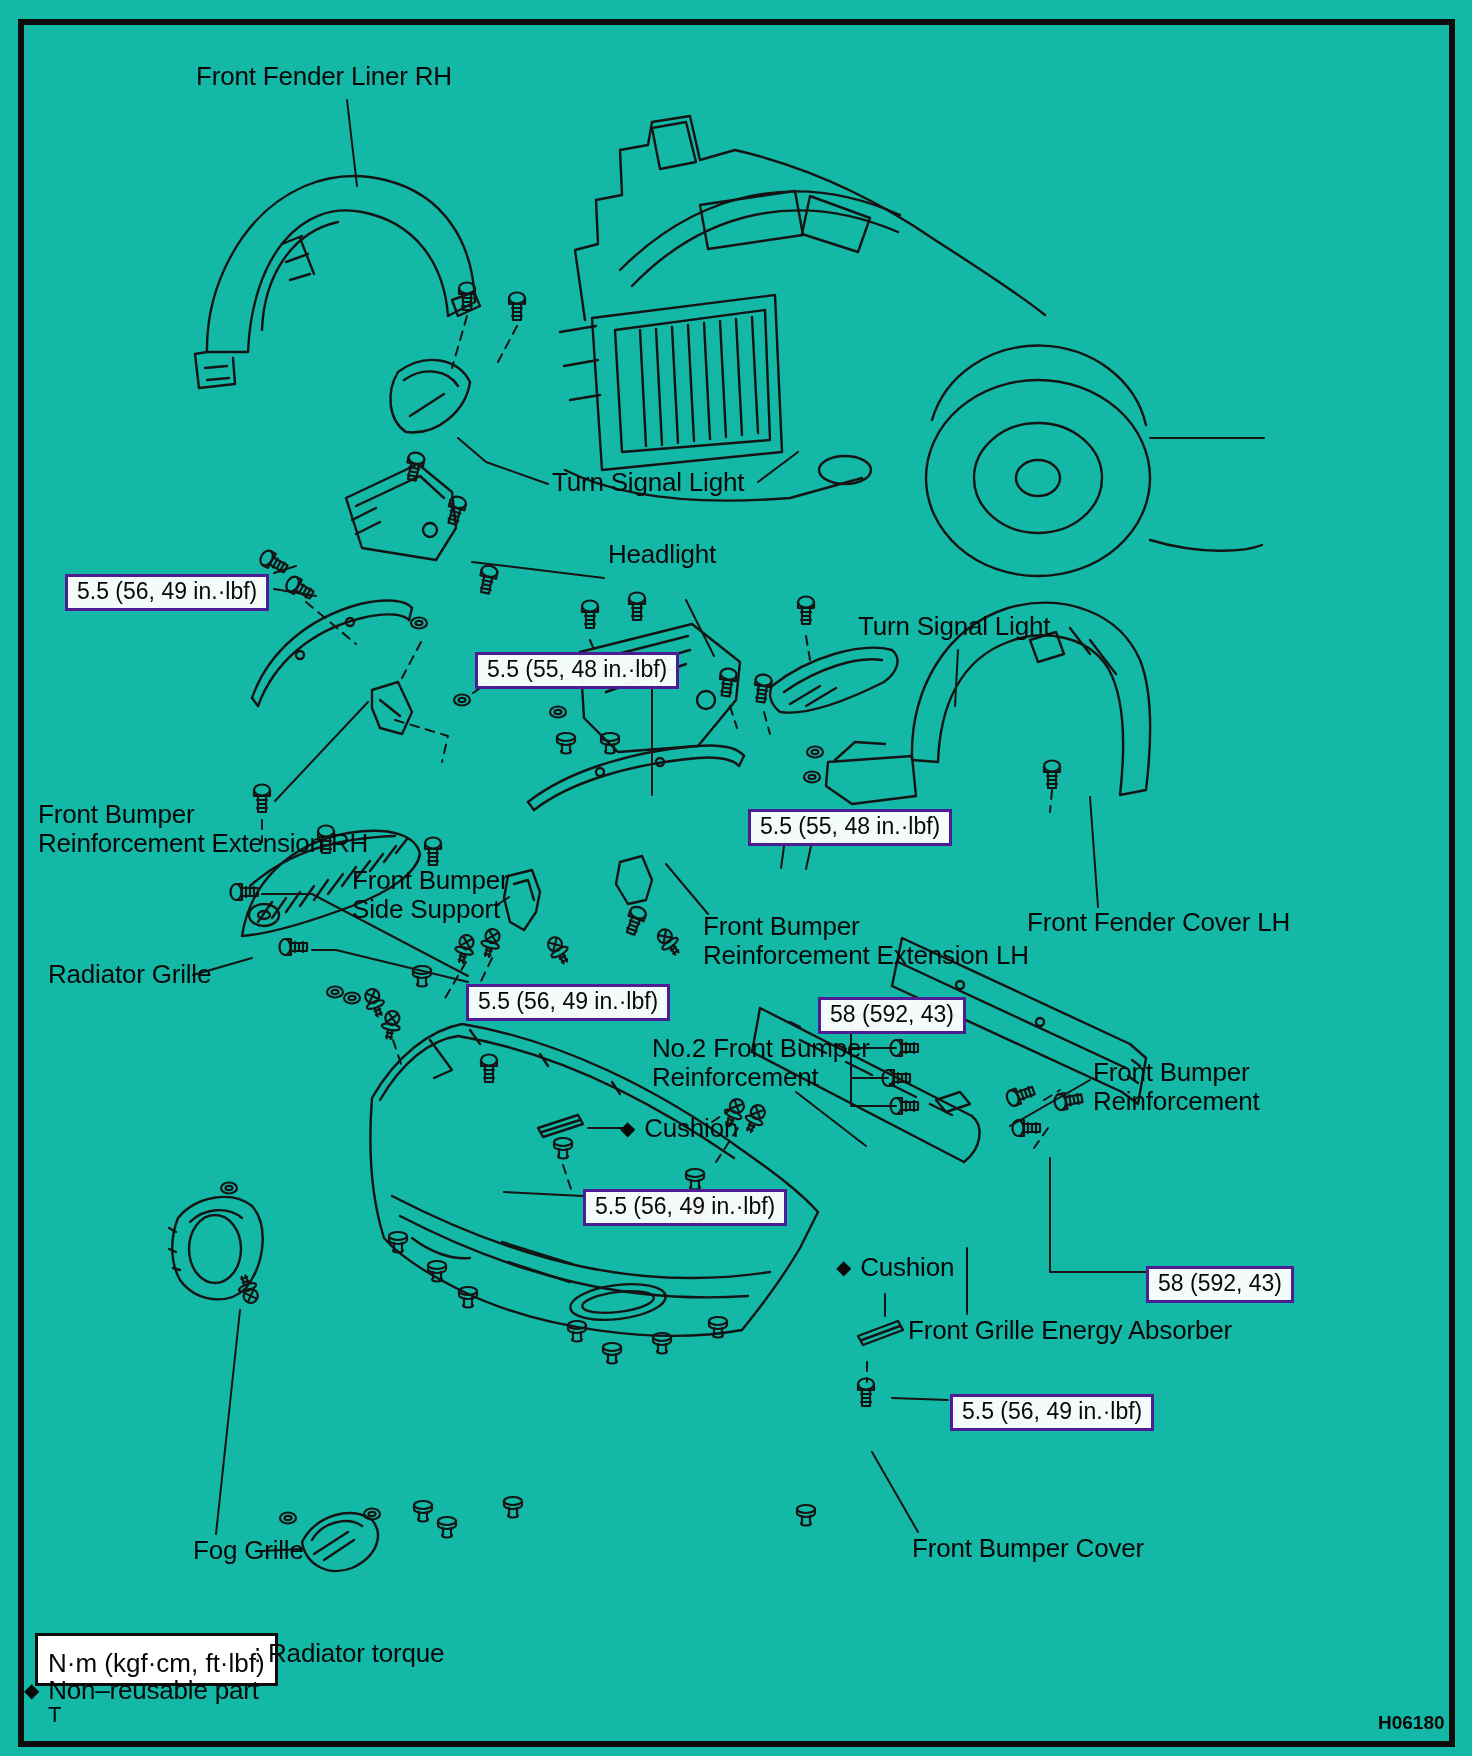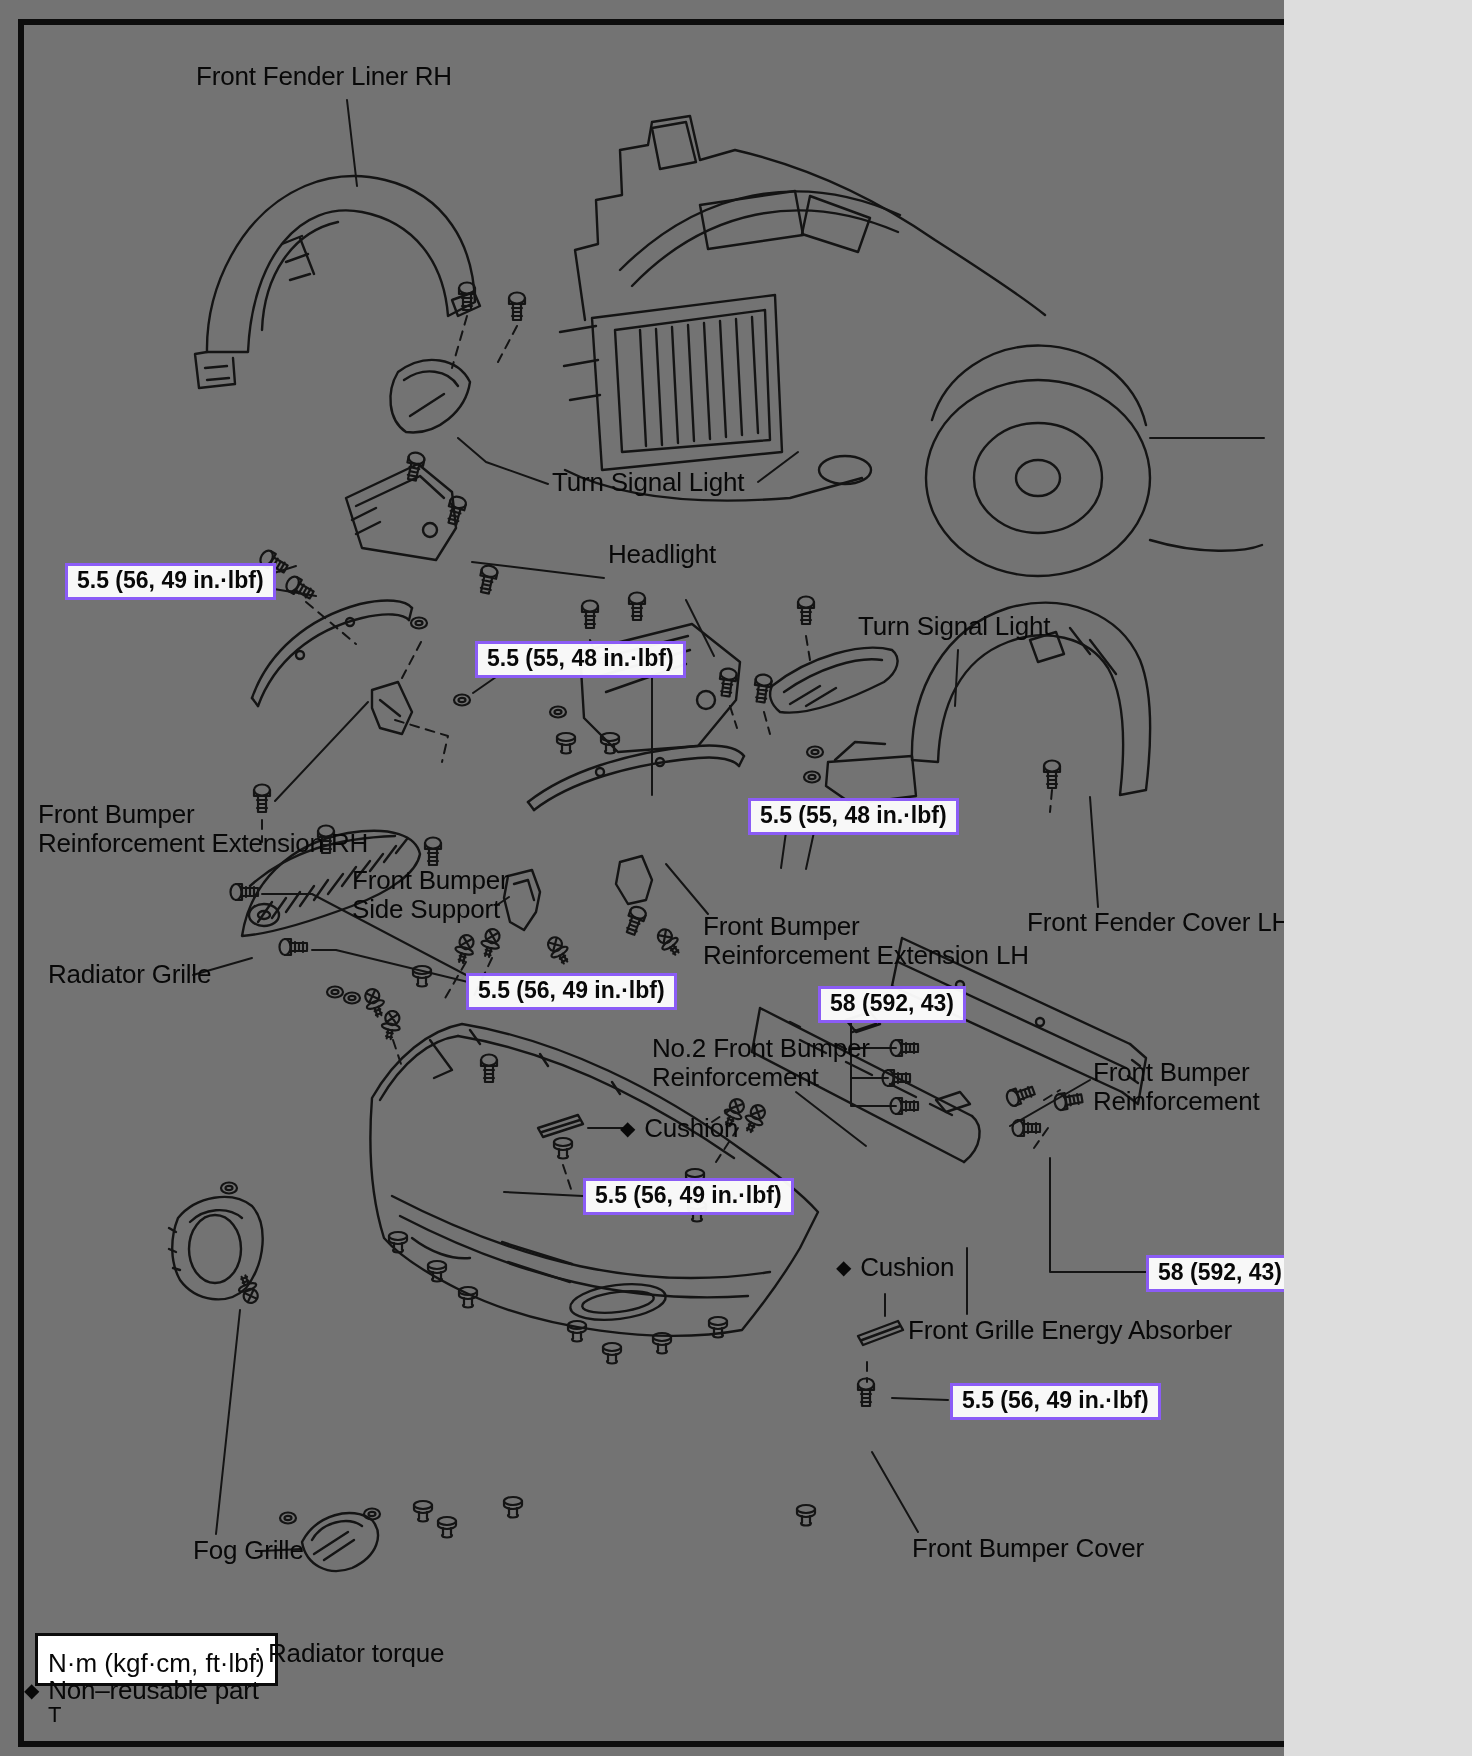--- a/index.html
+++ b/index.html
@@ -1,24 +1,24 @@
 <!DOCTYPE html>
 <html><head>
 <meta charset="utf-8">
 <style>
   html,body{margin:0;padding:0;background:#ddd;}
-  .page{position:relative;width:1284px;height:1756px;background:#737373;overflow:hidden;
+  .page{position:relative;width:1472px;height:1756px;background:#14b8a6;overflow:hidden;
         font-family:"Liberation Sans",sans-serif;color:#080808;}
   .frame{position:absolute;left:18px;top:19px;width:1437px;height:1728px;
          border:6px solid #0d0d0d;box-sizing:border-box;}
   svg.art{position:absolute;left:0;top:0;}
   .part-label{position:absolute;font-size:26px;line-height:29px;white-space:nowrap;
               letter-spacing:-0.2px;color:#080808;}
-  .torque-box{position:absolute;border:3px solid #8b5cf6;padding:1px 9px 3px;
-              font-size:23px;font-weight:bold;white-space:nowrap;background:rgba(255,255,255,.95);}
+  .torque-box{position:absolute;border:3px solid #4c1d95;padding:1px 9px 3px;
+              font-size:23px;font-weight:normal;white-space:nowrap;background:rgba(255,255,255,.95);margin-top:11px;}
   .legend-box{position:absolute;border:3px solid #0b0b0b;padding:12px 10px 4px;
               font-size:26px;white-space:nowrap;background:#fff;}
   .diamond{display:inline-block;font-size:20px;margin-right:9px;transform:translateY(-2px);}
   .fig-code{position:absolute;font-size:19px;font-weight:bold;}
   .footnote{position:absolute;font-size:22px;}
 </style>
 </head>
 <body>
 
 <div class="page">

